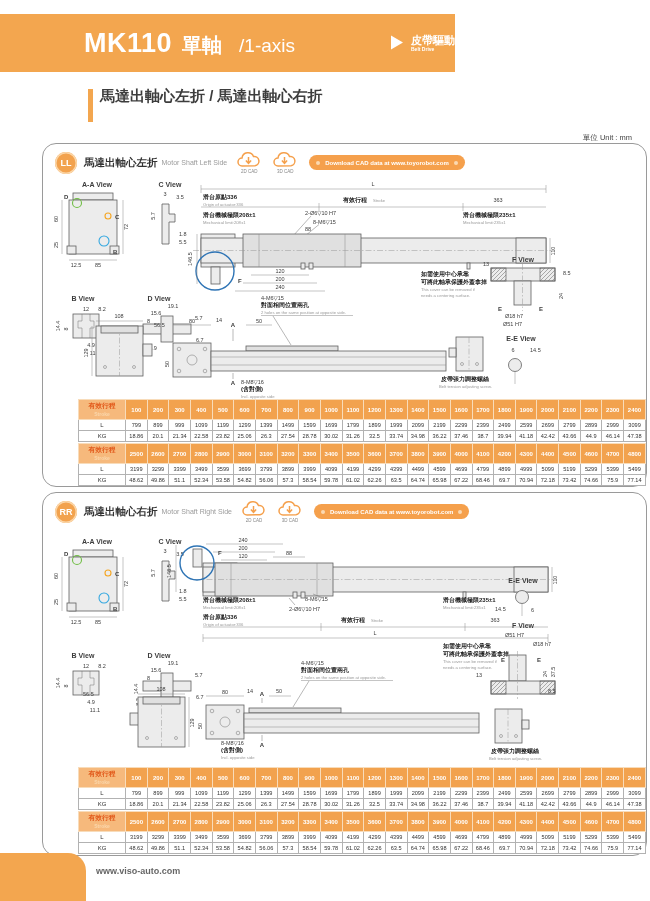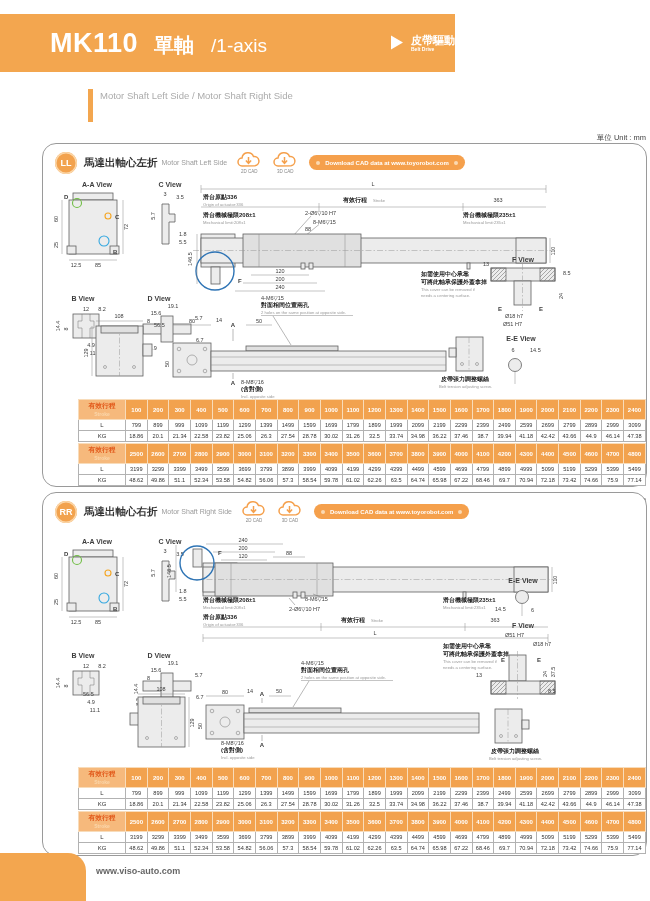--- a/index.html
+++ b/index.html
@@ -1,34 +1,34 @@
 <!DOCTYPE html>
 <html><head>
 <meta charset="utf-8">
 <style>
   html,body{margin:0;padding:0;background:#fff;}
   .page{position:relative;width:650px;height:901px;background:#fff;overflow:hidden;
         font-family:"Liberation Sans",sans-serif;color:#333;}
   
   .band{position:absolute;left:0;top:14px;width:455px;height:58px;background:#F3A64F;}
   .bt{position:absolute;left:50px;top:50%;transform:translateY(-50%);color:#fff;white-space:nowrap;}
-  .bt .m{font-size:27px;font-weight:bold;letter-spacing:.5px;}
-  .bt .z{font-size:20px;font-weight:bold;margin-left:16px;}
+  .bt .m{font-size:27px;font-weight:bold;letter-spacing:.5px;margin-left:34px;}
+  .bt .z{font-size:20px;font-weight:bold;margin-left:10px;}
   .bt .a{font-size:19px;font-weight:normal;margin-left:17px;}
   .drive{position:absolute;right:0;top:50%;transform:translateY(-50%);display:flex;align-items:center;}
   .tri{width:0;height:0;border-left:12px solid #fff;border-top:7px solid transparent;border-bottom:7px solid transparent;}
   .drive .tx{margin-left:8px;color:#fff;line-height:1.05;}
   .drive .dz{font-size:11px;font-weight:bold;}
   .drive .de{font-size:5px;font-weight:bold;}
   
   .sect{position:absolute;left:88px;top:87px;}
   .sect .bar{position:absolute;left:0;top:2px;width:5px;height:33px;background:#F3A64F;}
   .sect .t{margin-left:12px;font-size:15px;font-weight:bold;color:#3d3d3d;}
   .sect .s{margin-left:12px;font-size:9.5px;color:#ABABAB;margin-top:3px;}
-  .unit{position:absolute;right:4px;font-size:7.5px;color:#444;}
+  .unit{position:absolute;right:18px;font-size:7.5px;color:#444;}
   .u1{top:133px;} .u2{top:495px;}
   
   .panel{position:absolute;left:42px;width:603px;border:1.5px solid #9a9a9a;border-radius:14px;background:#fff;}
   .p1{top:143px;height:342px;} .p2{top:492px;height:362px;}
   .phead{position:absolute;left:12px;top:7px;display:flex;align-items:center;}
   .badge{width:22px;height:22px;border-radius:50%;background:#F2A24E;color:#fff;font-size:9px;font-weight:bold;
          display:flex;align-items:center;justify-content:center;box-shadow:inset 0 0 0 1.5px #fbd6a8;}
   .ptz{font-size:10.5px;font-weight:bold;color:#333;margin-left:7px;}
   .pte{font-size:7px;color:#9b9b9b;margin-left:4px;}
   .cloud{display:flex;flex-direction:column;align-items:center;margin-left:8px;}
@@ -80,21 +80,21 @@
       <span class="tri"></span>
       <span class="tx">
           <div class="dz">皮帶驅動</div>
           <div class="de">Belt Drive</div>
         </span>
     </div>
   </div>
 
   <div class="sect">
     <div class="bar"></div>
-    <div class="s">Motor Shaft Left Side / Motor Shaft Right Side</div>
+    <div class="t">馬達出軸心左折 / 馬達出軸心右折</div>
   </div>
 
   <div class="unit u1">單位 Unit : mm</div>
   <div class="unit u2">單位 Unit : mm</div>
 
   <section class="panel p2">
     <div class="phead">
       <div class="badge">RR</div>
       <span class="ptz">馬達出軸心右折</span>
       <span class="pte">Motor Shaft Right Side</span>

